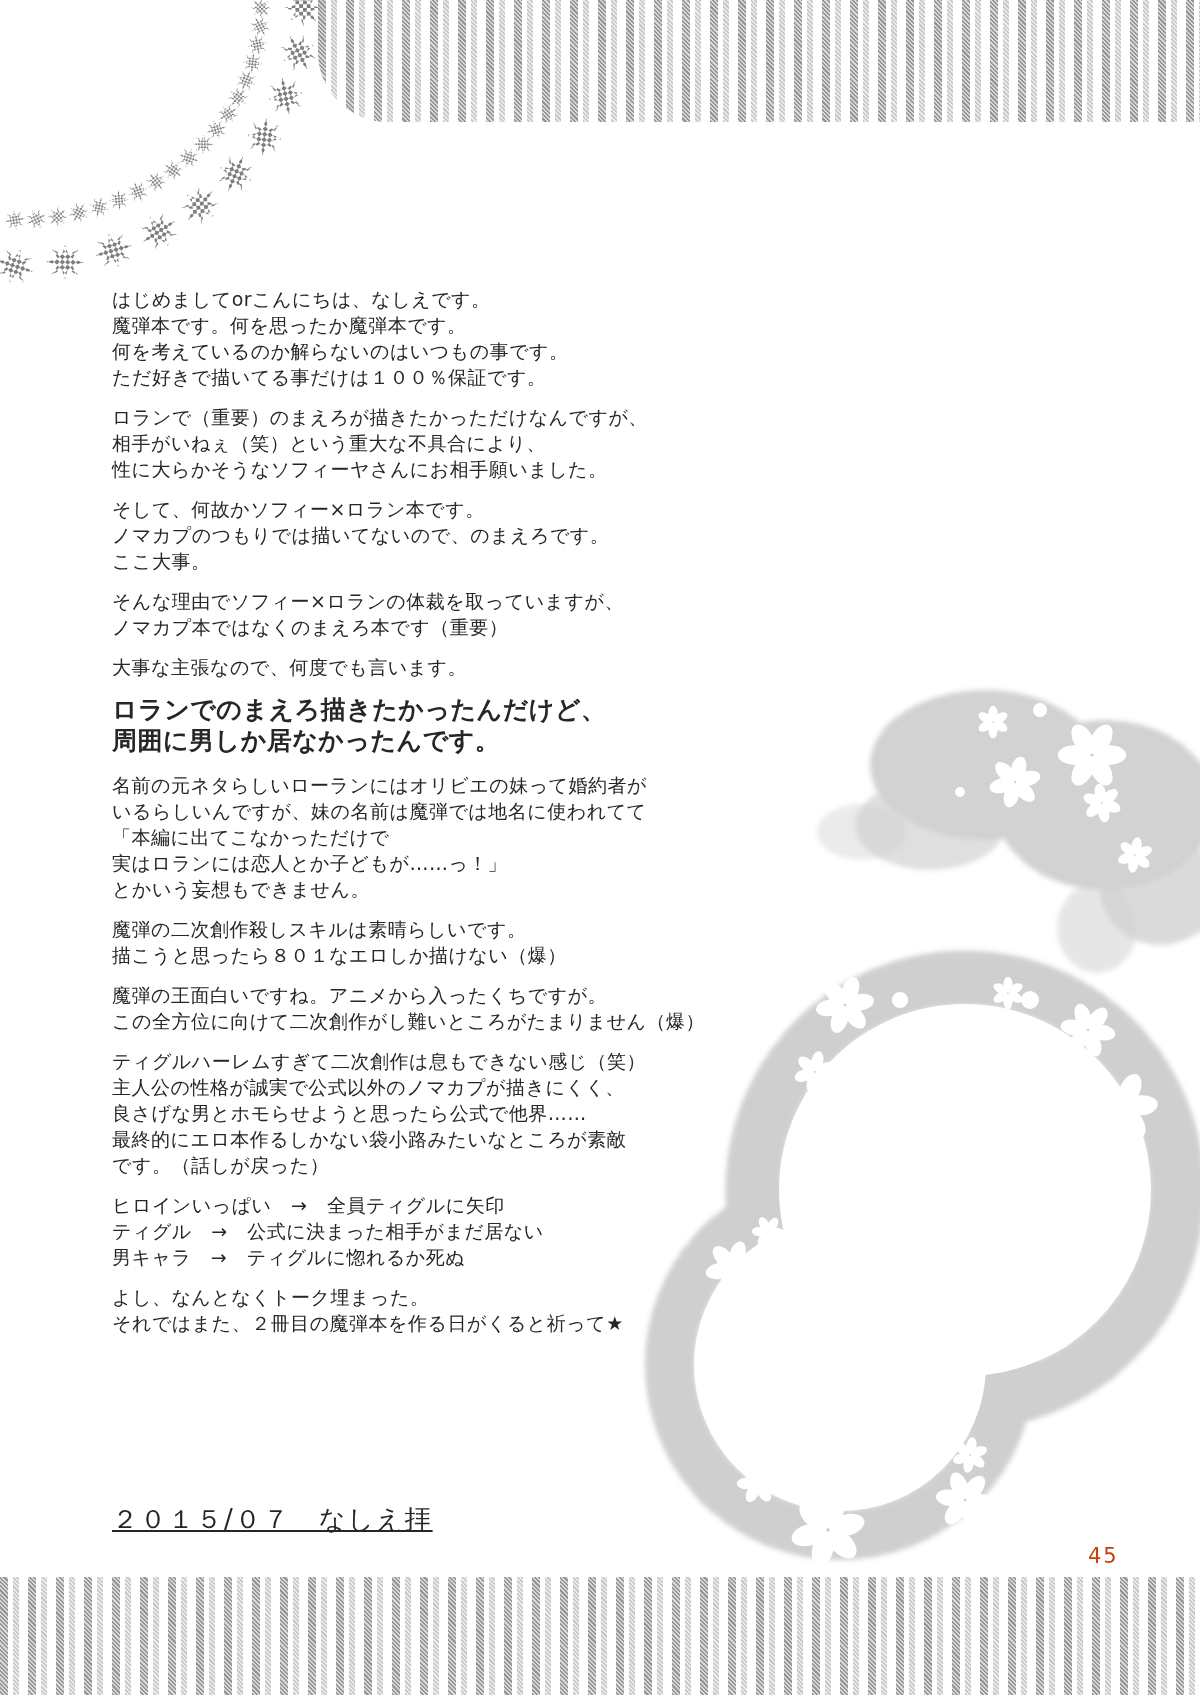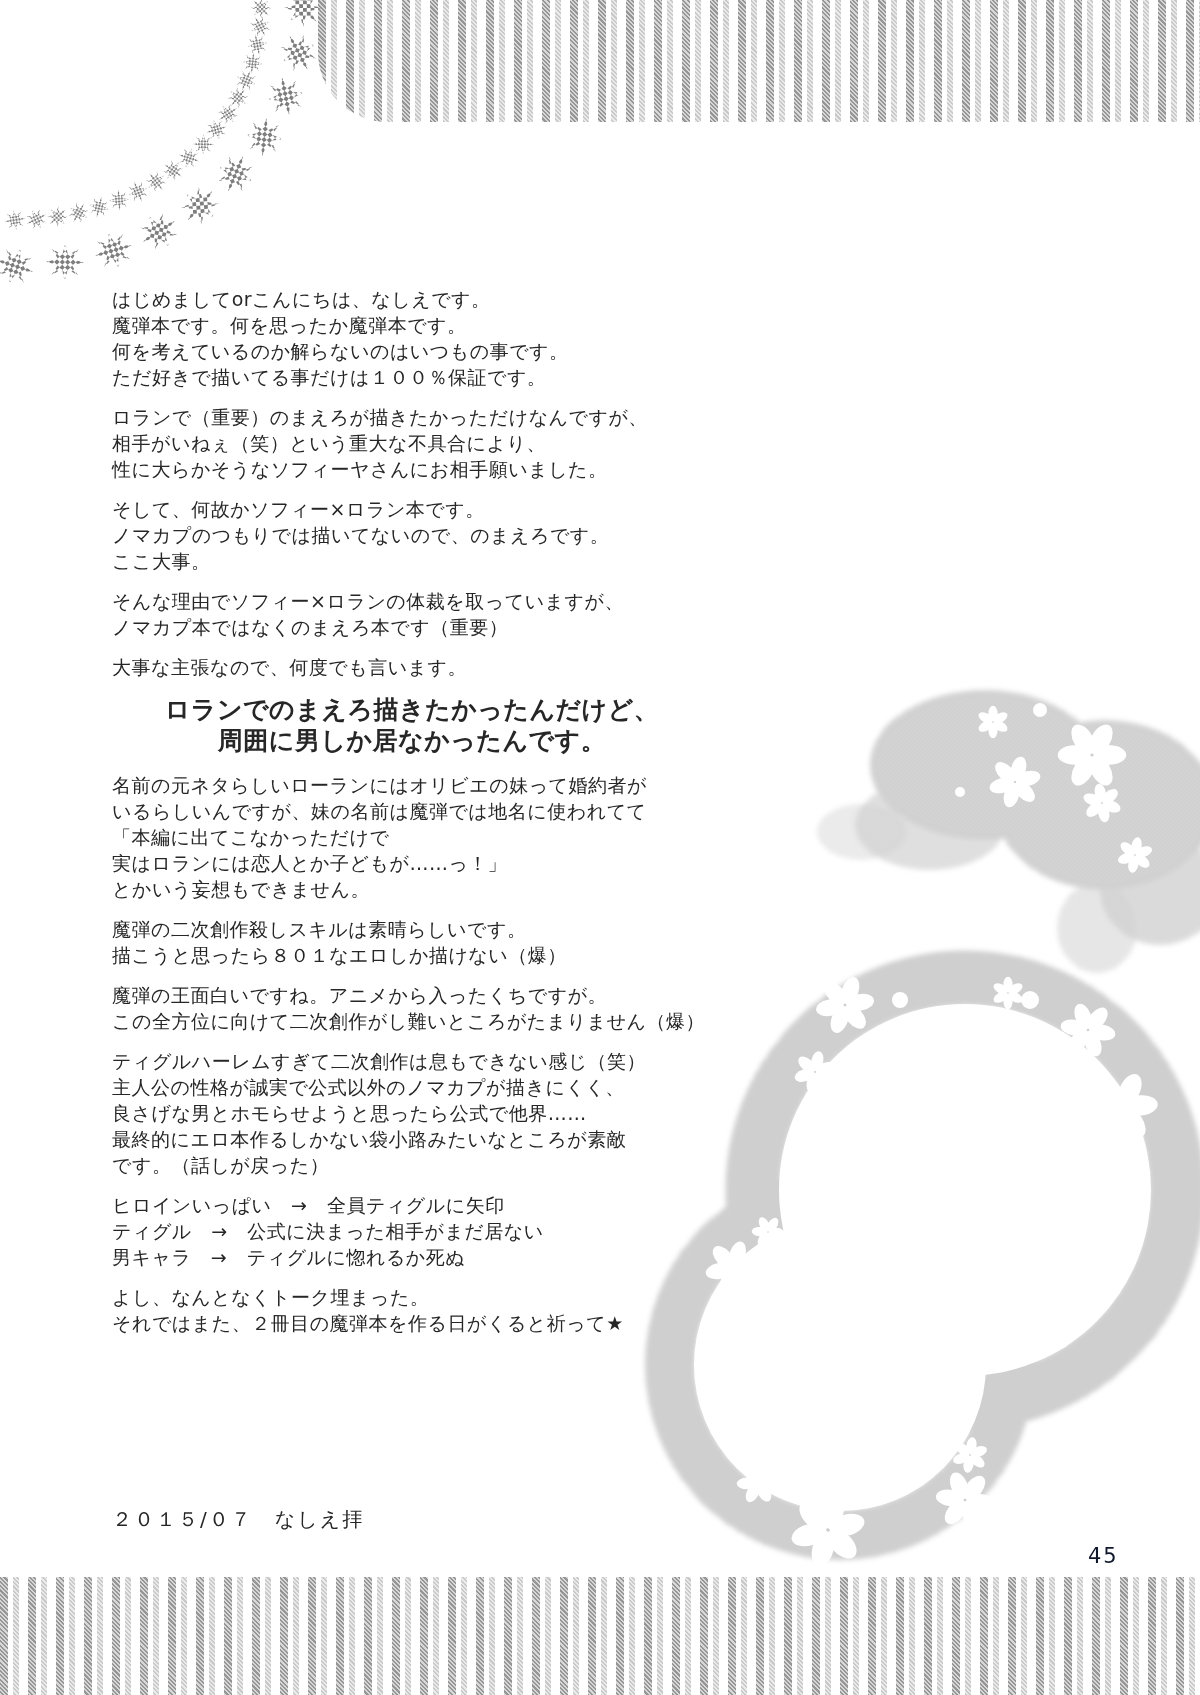--- a/index.html
+++ b/index.html
@@ -35,26 +35,25 @@
     left:112px;top:286px;width:600px;
     font-size:19px;line-height:26px;
     letter-spacing:.5px;
   }
   .para{margin:0 0 14px 0;}
   .heading{
     font-weight:bold;
     font-size:25px;line-height:31px;
     margin:6px 0 16px 0;
     letter-spacing:.5px;
-    text-align:center;
   }
-  .signature{margin-top:18px;font-size:20px;letter-spacing:2px;}
+  .signature{margin-top:18px;font-size:26px;letter-spacing:2px;text-decoration:underline;}
   .page-number{
     position:absolute;left:1088px;top:1544px;
-    font-size:21px;color:#0f172a;letter-spacing:2px;
+    font-size:21px;color:#c2410c;letter-spacing:2px;
   }
 </style>
 </head>
 <body>
 
 <div class="stripe-band top"></div>
 
 <div class="stripe-band bottom"></div>
 
 <div class="corner-decor">

